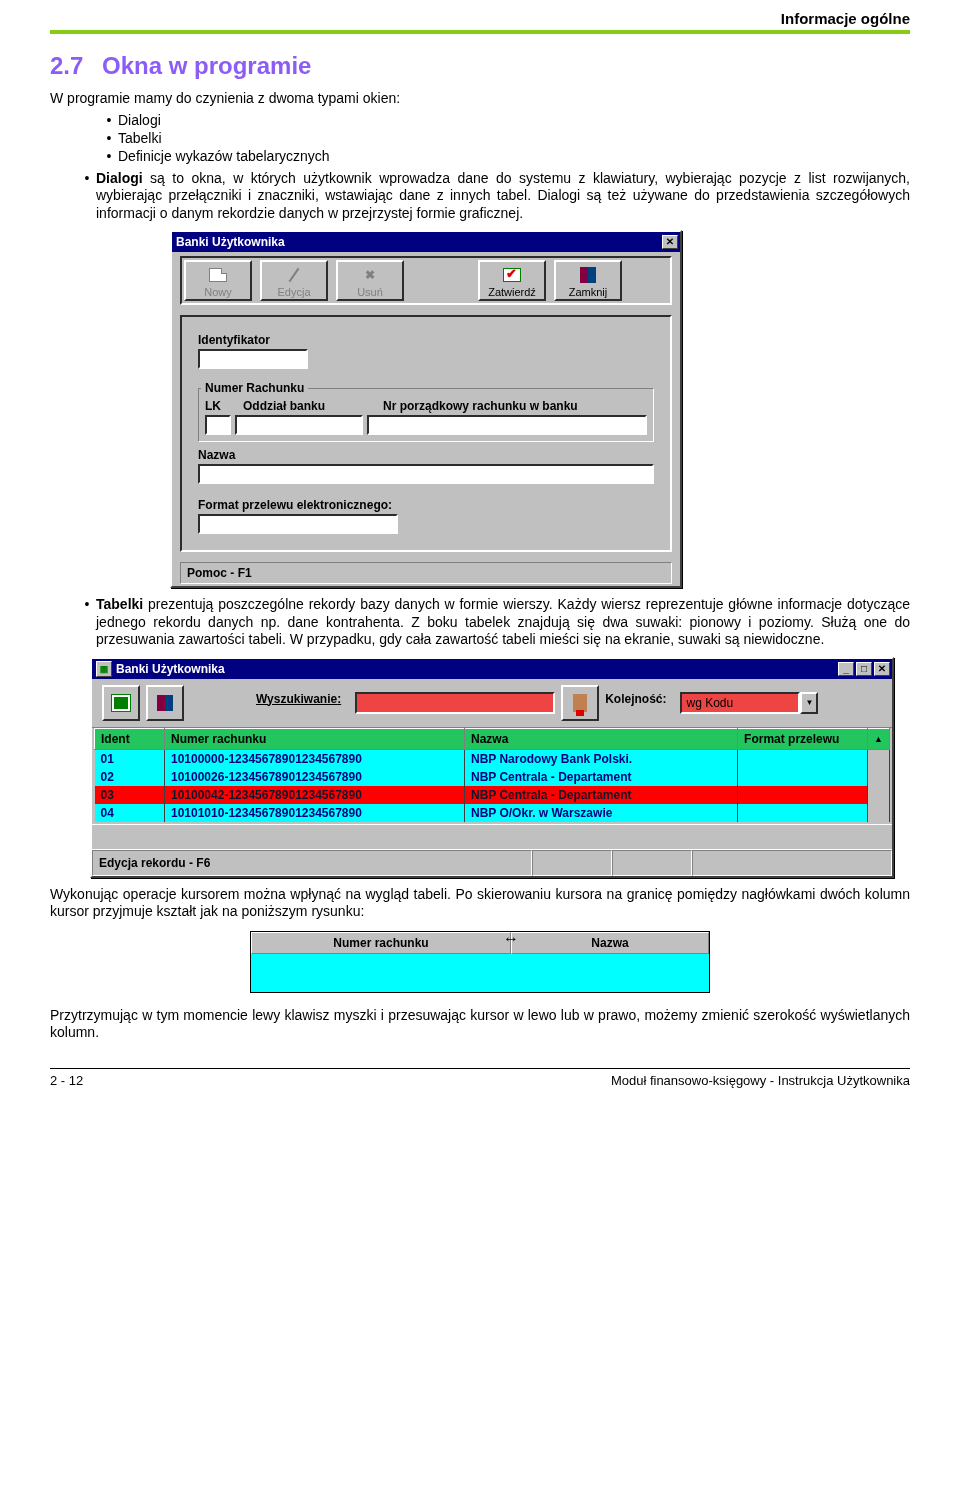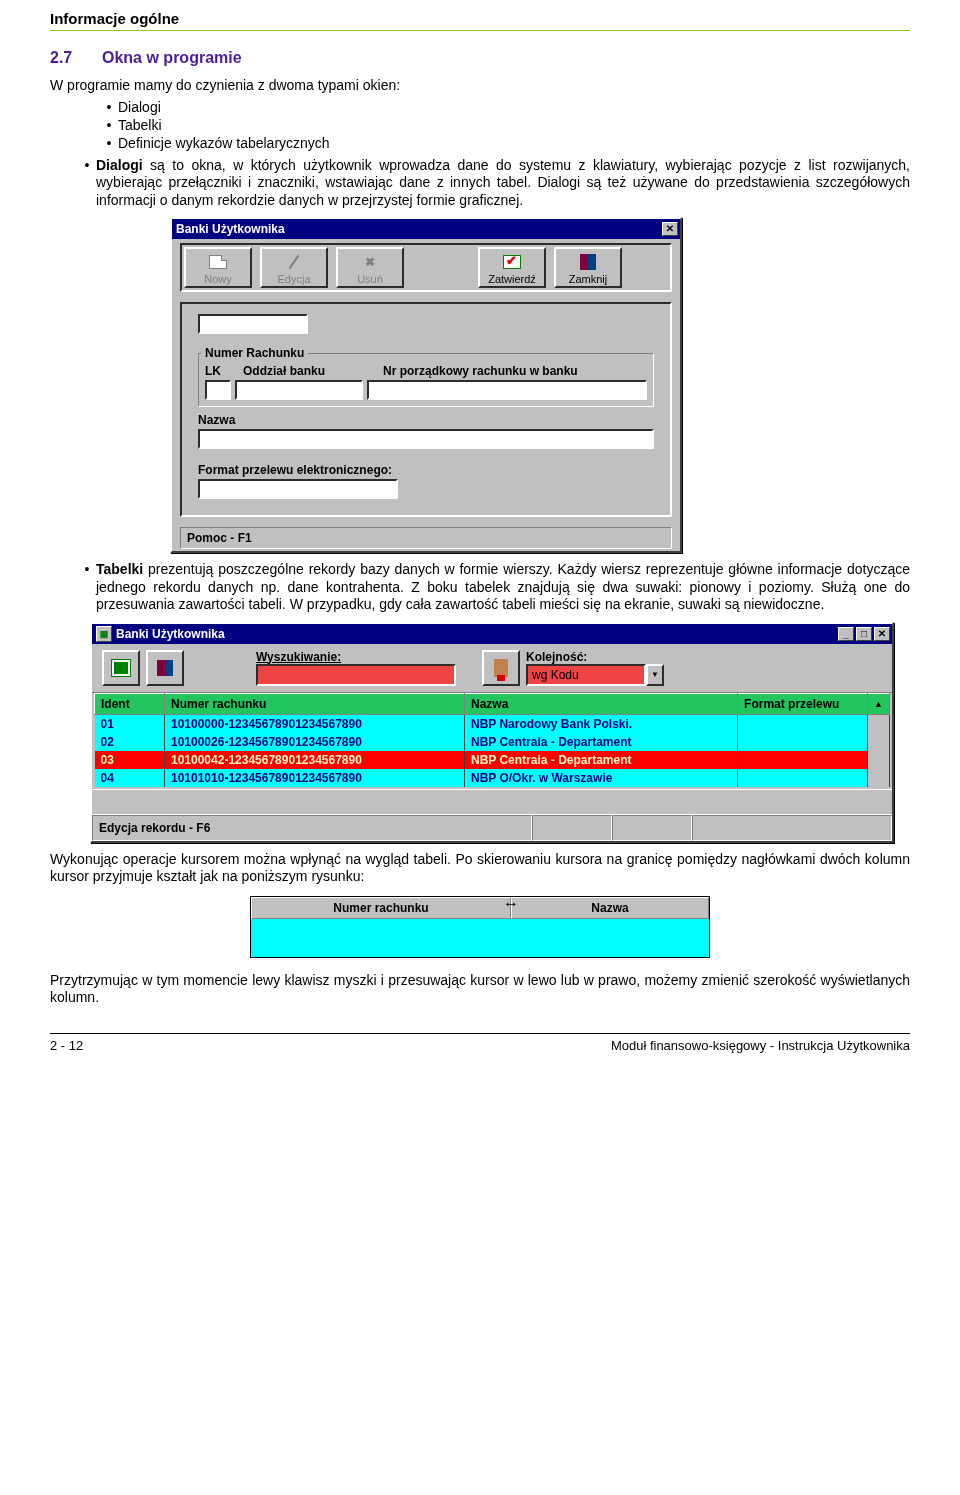--- a/index.html
+++ b/index.html
@@ -5,22 +5,22 @@
   * { box-sizing: border-box; margin: 0; padding: 0; }
   body {
     font-family: Verdana, Arial, sans-serif;
     background: #fff;
     width: 960px;
     margin: 0 auto;
     padding: 10px 50px 10px 50px;
     font-size: 14px;
     color: #000;
   }
-  .doc-header { font-weight: bold; font-size: 15px; border-bottom: 1px solid #84cc16; padding-bottom: 3px; margin-bottom: 18px; }
-  .section-title { font-weight: bold; font-size: 16px; margin-bottom: 10px; color: #4c1d95; }
+  .doc-header { font-weight: bold; font-size: 15px; border-bottom: 4px solid #84cc16; padding-bottom: 3px; margin-bottom: 18px; text-align: right; }
+  .section-title { font-weight: bold; font-size: 24px; margin-bottom: 10px; color: #8b5cf6; }
   .section-title .num { display: inline-block; width: 52px; }
   .body-text { font-size: 14px; line-height: 1.25; text-align: justify; margin-bottom: 4px; }
   .bullets { margin: 2px 0 6px 0; }
   .bullets .row { display: flex; align-items: flex-start; margin-left: 50px; margin-bottom: 2px; font-size: 14px; }
   .bullets .row .dot { width: 18px; flex: 0 0 18px; text-align: center; }
   .tight .row { margin-left: 28px; }
   .after-bullets { font-size: 14px; line-height: 1.25; text-align: justify; }
   b.lead { font-weight: bold; }
 
   
@@ -131,21 +131,21 @@
     background:#c0c0c0;
     border-bottom: 1px solid #808080;
   }
   .tw-ibtn {
     width: 38px; height: 36px;
     background:#c0c0c0;
     border: 2px outset #fff;
     border-right-color:#808080; border-bottom-color:#808080;
     display:flex; align-items:center; justify-content:center;
   }
-  .tw-seg { display:flex; flex-direction:column; gap:0; }
+  .tw-seg { display:flex; flex-direction:row; gap:14px; }
   .tw-seg .tlbl { font-size:12px; font-weight:bold; text-decoration:underline; }
   .tw-seg .tfield { display:flex; }
   .tw-seg input {
     background:#ef4444; border:2px inset #fff;
     border-top-color:#808080; border-left-color:#808080;
     height:22px; font-size:12px; padding:0 4px;
   }
   .tw-seg .dd-btn { width:18px; height:22px; background:#c0c0c0; border:2px outset #fff; border-right-color:#808080; border-bottom-color:#808080; display:flex; align-items:center; justify-content:center; font-size:8px; }
   .grid-wrap { padding: 0 2px 2px 2px; border-bottom:1px solid #fff; }
   table.grid { border-collapse: collapse; width: 100%; font-size: 12px; font-weight: bold; }
@@ -155,21 +155,21 @@
     border-top-color:#fff; border-left-color:#fff;
     padding: 3px 6px; text-align:left;
     font-weight: bold;
   }
   table.grid th.arrow { width:18px; font-size:9px; text-align:center; }
   table.grid td {
     padding: 2px 6px;
     border-right: 1px solid #404040;
   }
   tr.cyan td { background:#00ffff; color:#000080; }
-  tr.red td { background:#ff0000; color:#fef9c3; }
+  tr.red td { background:#ff0000; color:#0f172a; }
   .tw-status {
     display:flex; align-items:center; background:#c0c0c0;
     border-top:1px solid #fff; padding:0;
   }
   .tw-status .cell {
     border:1px solid #808080; border-right-color:#fff; border-bottom-color:#fff;
     height:22px; display:flex; align-items:center; padding:12px 6px;
     font-size:12px; font-weight:bold;
   }
 
@@ -283,20 +283,21 @@
           </div>
         <div class="tool-btn">
             <div class="ticon">
               <div class="icon-door"></div>
             </div>
             <div class="tlabel">Zamknij</div>
           </div>
       </div>
 
       <div class="form-area">
+        <span class="lbl">Identyfikator</span>
         <div class="field" style="width:110px"></div>
 
         <fieldset class="fieldset-nr">
           <legend>Numer Rachunku</legend>
           <div class="nr-labels">
             <span class="c1">LK</span>
             <span class="c2">Oddział banku</span>
             <span class="c3">Nr porządkowy rachunku w banku</span>
           </div>
           <div class="nr-row">

